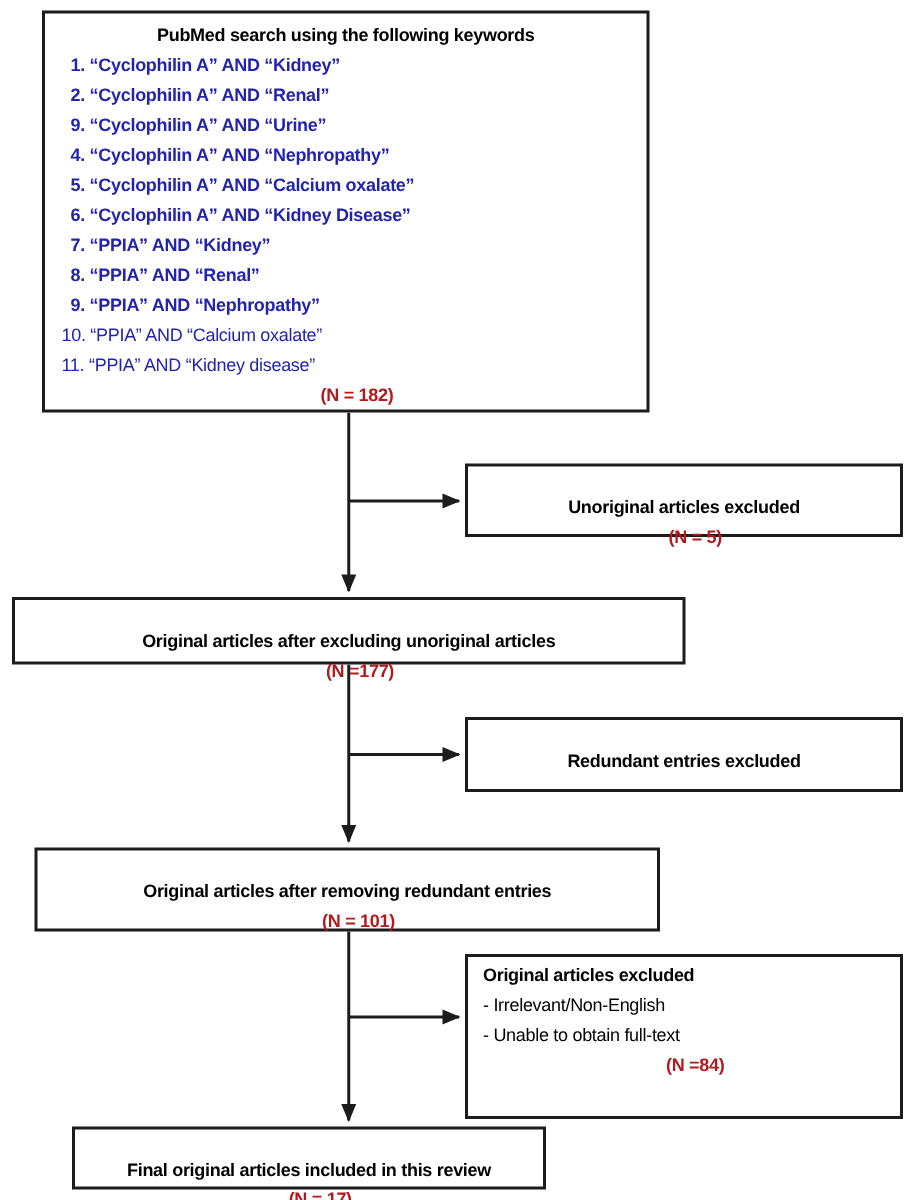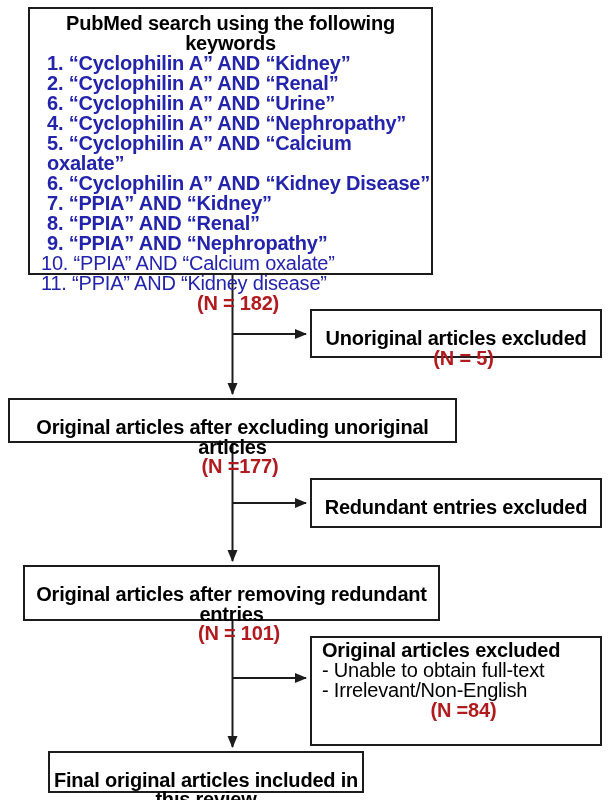--- a/index.html
+++ b/index.html
@@ -29,21 +29,21 @@
   .ah {
     fill: var(--line-black, #1c1c1c);
   }
   .box {
     position: absolute;
     background: #ffffff;
     border: 2px solid var(--line-black, #1c1c1c);
     box-sizing: border-box;
     text-align: center;
     font-weight: bold;
-    font-size: 20px;
+    font-size: 12px;
     line-height: 20px;
     letter-spacing: -0.2px;
   }
   .count {
     color: var(--count-red, #b11a1e);
     font-weight: bold;
     margin-left: 15px;
   }
   
   .top-box {
@@ -102,21 +102,21 @@
     <path class="conn" d="M232.5,503 L306,503" marker-end="url(#ah)"></path>
     <path class="conn" d="M232.5,609 L232.5,747" marker-end="url(#ah)"></path>
     <path class="conn" d="M232.5,678 L306,678" marker-end="url(#ah)"></path>
   </svg>
 
   <div class="box top-box" style="left:28px; top:7px; width:405px; height:268px;">
     <div class="bx-title">PubMed search using the following keywords</div>
     <div class="kw-list">
       <div class="kw kw-s">1. “Cyclophilin A” AND “Kidney”</div>
       <div class="kw kw-s">2. “Cyclophilin A” AND “Renal”</div>
-      <div class="kw kw-s">6. “Cyclophilin A” AND “Urine”</div>
+      <div class="kw kw-s">9. “Cyclophilin A” AND “Urine”</div>
       <div class="kw kw-s">4. “Cyclophilin A” AND “Nephropathy”</div>
       <div class="kw kw-s">5. “Cyclophilin A” AND “Calcium oxalate”</div>
       <div class="kw kw-s">6. “Cyclophilin A” AND “Kidney Disease”</div>
       <div class="kw kw-s">7. “PPIA” AND “Kidney”</div>
       <div class="kw kw-s">8. “PPIA” AND “Renal”</div>
       <div class="kw kw-s">9. “PPIA” AND “Nephropathy”</div>
       <div class="kw">10. “PPIA” AND “Calcium oxalate”</div>
       <div class="kw">11. “PPIA” AND “Kidney disease”</div>
     </div>
     <div class="count">(N = 182)</div>
@@ -136,22 +136,22 @@
     <div class="bx-title">Redundant entries excluded</div>
   </div>
 
   <div class="box two-line" style="left:23px; top:565px; width:417px; height:56px;">
     <div class="bx-title">Original articles after removing redundant entries</div>
     <div class="count">(N = 101)</div>
   </div>
 
   <div class="box reasons-box" style="left:310px; top:636px; width:292px; height:110px;">
     <div class="bx-title">Original articles excluded</div>
+    <div class="reason">- Irrelevant/Non-English</div>
     <div class="reason">- Unable to obtain full-text</div>
-    <div class="reason">- Irrelevant/Non-English</div>
     <div class="count">(N =84)</div>
   </div>
 
   <div class="box two-line final-box" style="left:48px; top:751px; width:316px; height:42px;">
     <div class="bx-title">Final original articles included in this review</div>
     <div class="count">(N = 17)</div>
   </div>
 
 </div>
 

